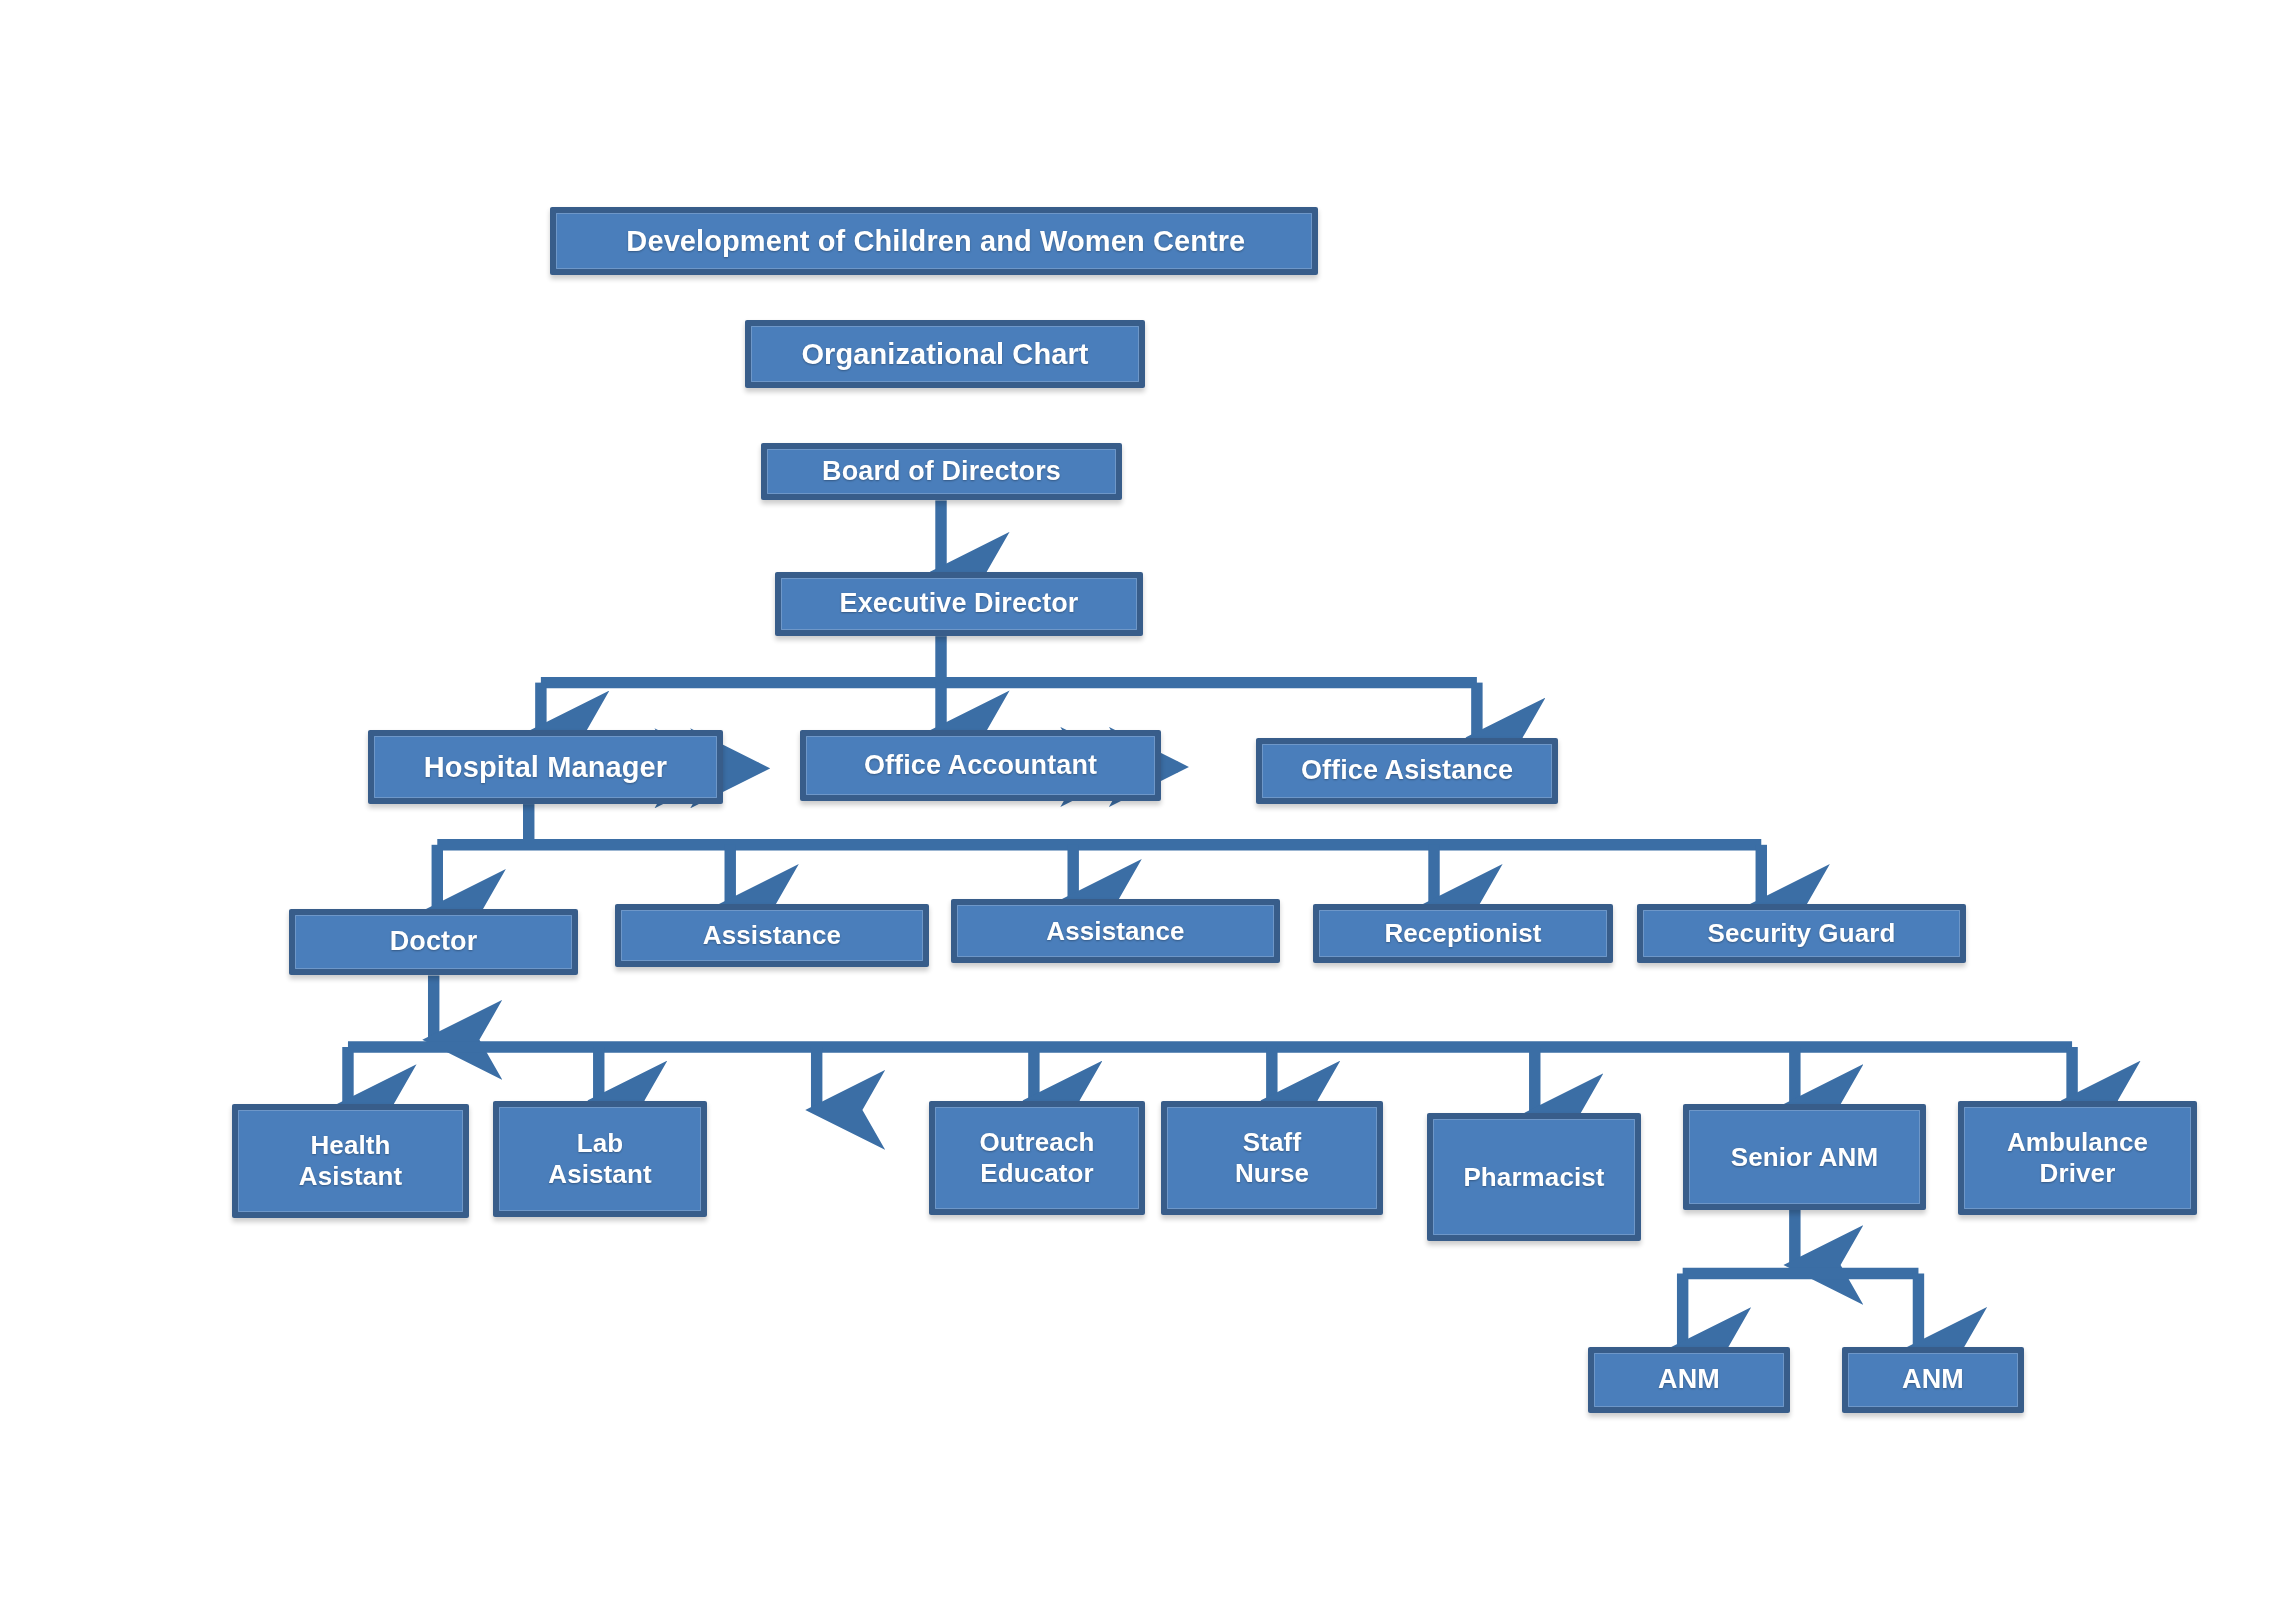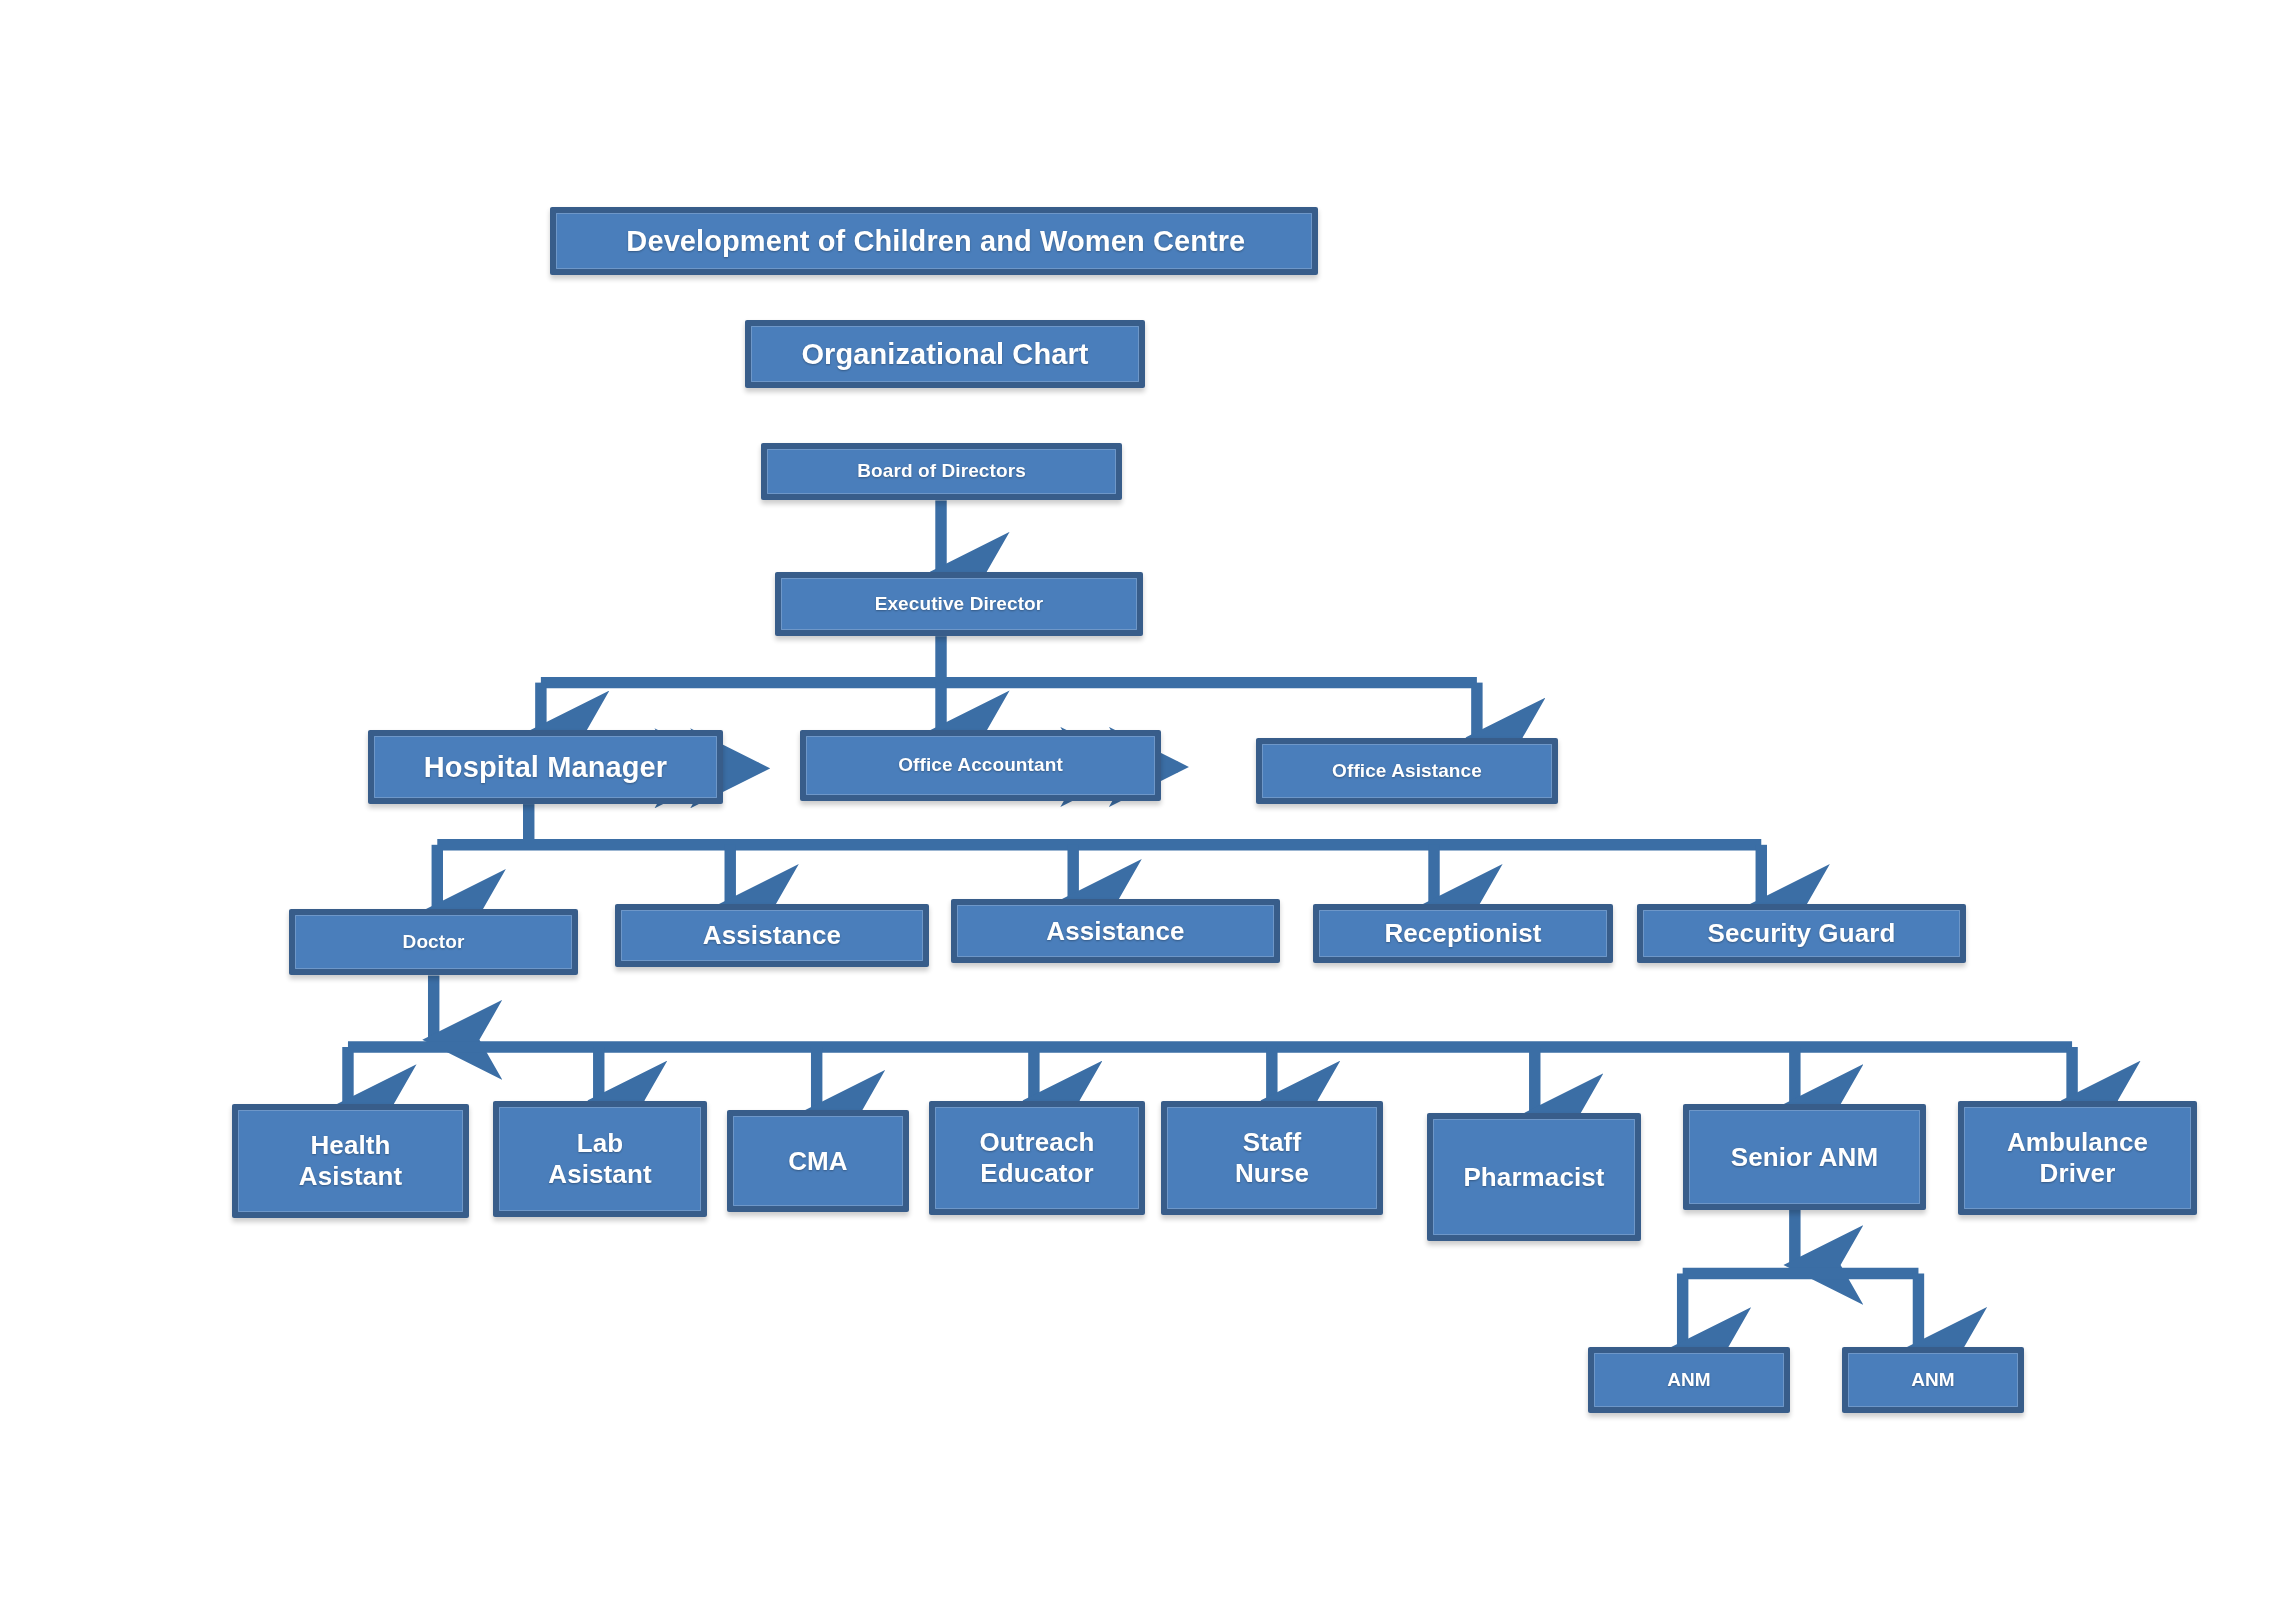--- a/index.html
+++ b/index.html
@@ -55,21 +55,21 @@
   
   .node::before {
     content: "";
     position: absolute;
     left: 0; top: 0; right: 0; bottom: 0;
     border: 1.4px solid rgba(255,255,255,0.20);
     pointer-events: none;
     border-radius: 0.7px;
   }
   .t-36 { font-size: 26px; }
-  .t-38 { font-size: 19px; }
+  .t-38 { font-size: 27px; }
   .t-40 { font-size: 29px; }
 </style>
 </head>
 <body>
 
 <div id="canvas">
 
   <svg id="wires" viewBox="0 0 3212 2247" xmlns="http://www.w3.org/2000/svg">
     <defs>
       <marker id="arrowDown" markerWidth="7" markerHeight="7" refX="3.5" refY="6" orient="auto" markerUnits="strokeWidth">
@@ -171,23 +171,20 @@
   <div class="node t-36" style="left:232px; top:1104px; width:237px; height:114px;">
     <span>Health
 Asistant</span>
   </div>
 
   <div class="node t-36" style="left:493px; top:1101px; width:214px; height:116px;">
     <span>Lab
 Asistant</span>
   </div>
 
-  <div class="node t-36" style="left:727px; top:1110px; width:182px; height:102px;">
-    <span>CMA</span>
-  </div>
 
   <div class="node t-36" style="left:929px; top:1101px; width:216px; height:114px;">
     <span>Outreach
 Educator</span>
   </div>
 
   <div class="node t-36" style="left:1161px; top:1101px; width:222px; height:114px;">
     <span>Staff
 Nurse</span>
   </div>

